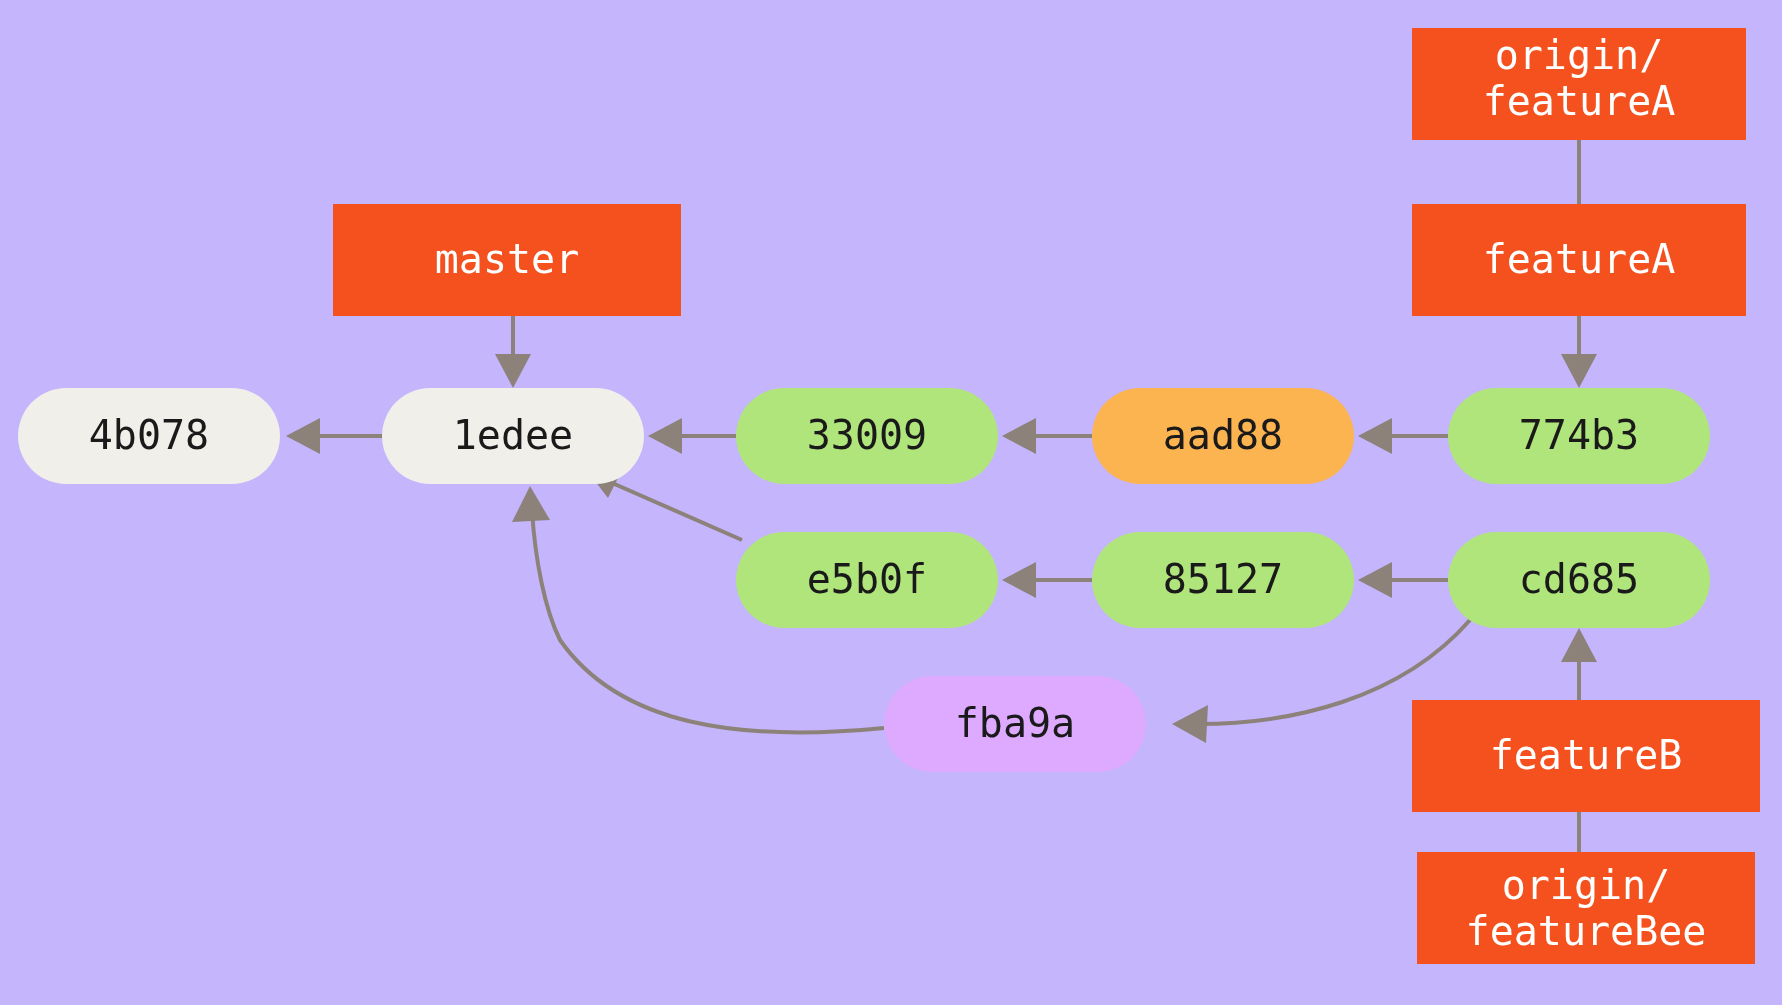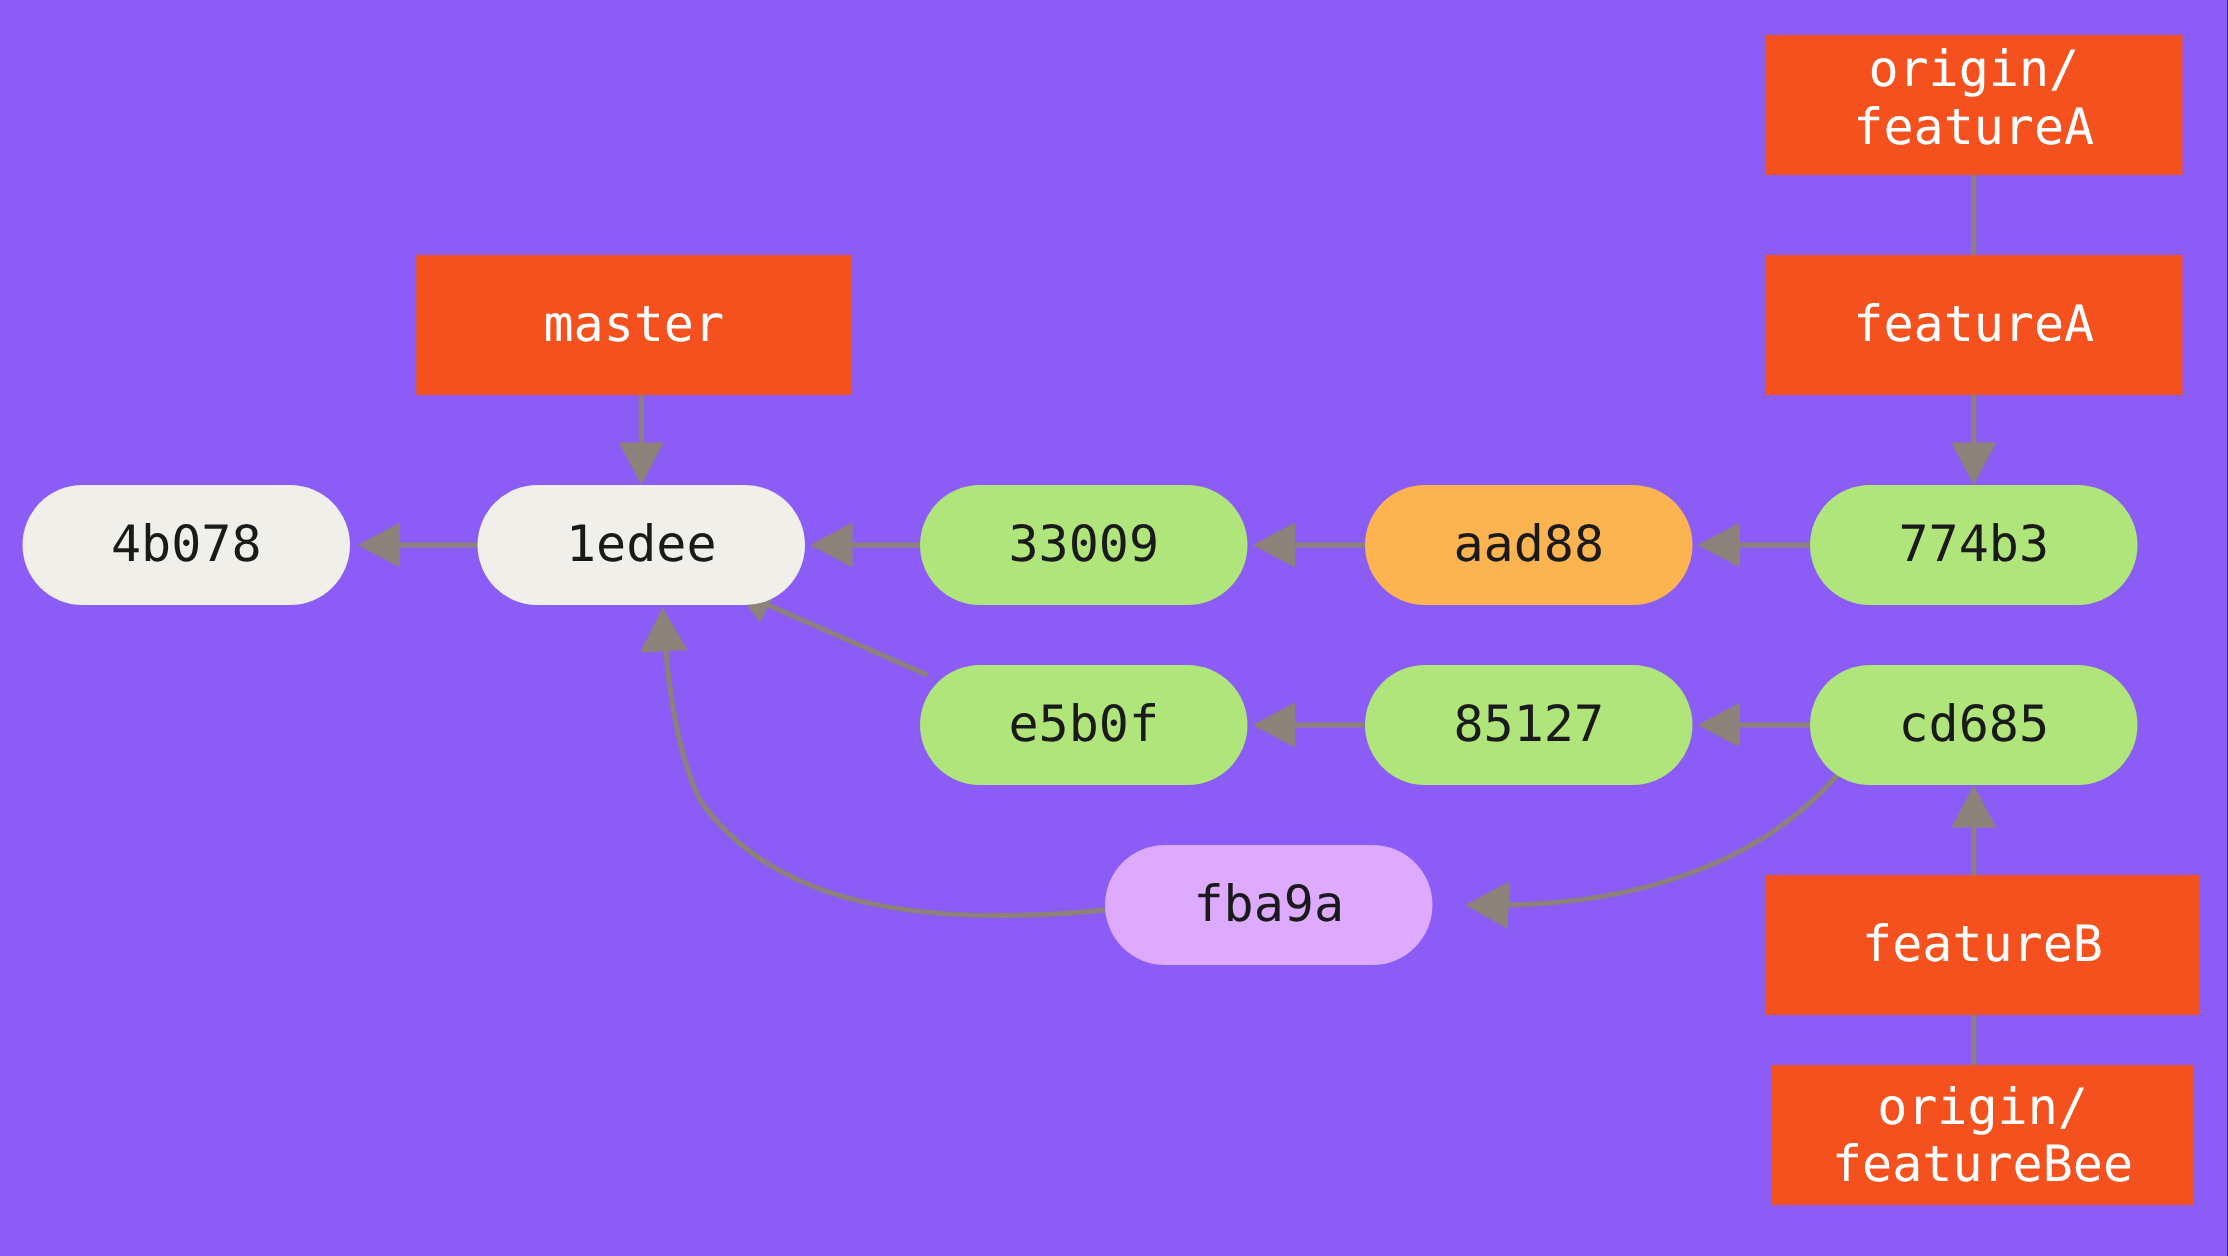--- a/index.html
+++ b/index.html
@@ -10,21 +10,21 @@
   body {
     width: 1782px;
     height: 1005px;
     overflow: hidden;
     font-family: "DejaVu Sans Mono", "Liberation Mono", monospace;
   }
   #canvas {
     position: relative;
     width: 1782px;
     height: 1005px;
-    background: #8b5cf6;
+    background: #c4b5fd;
   }
   svg#graph {
     position: absolute;
     top: 0;
     left: 0;
     width: 1782px;
     height: 1005px;
   }
   .commit-node rect {
     rx: 48;

